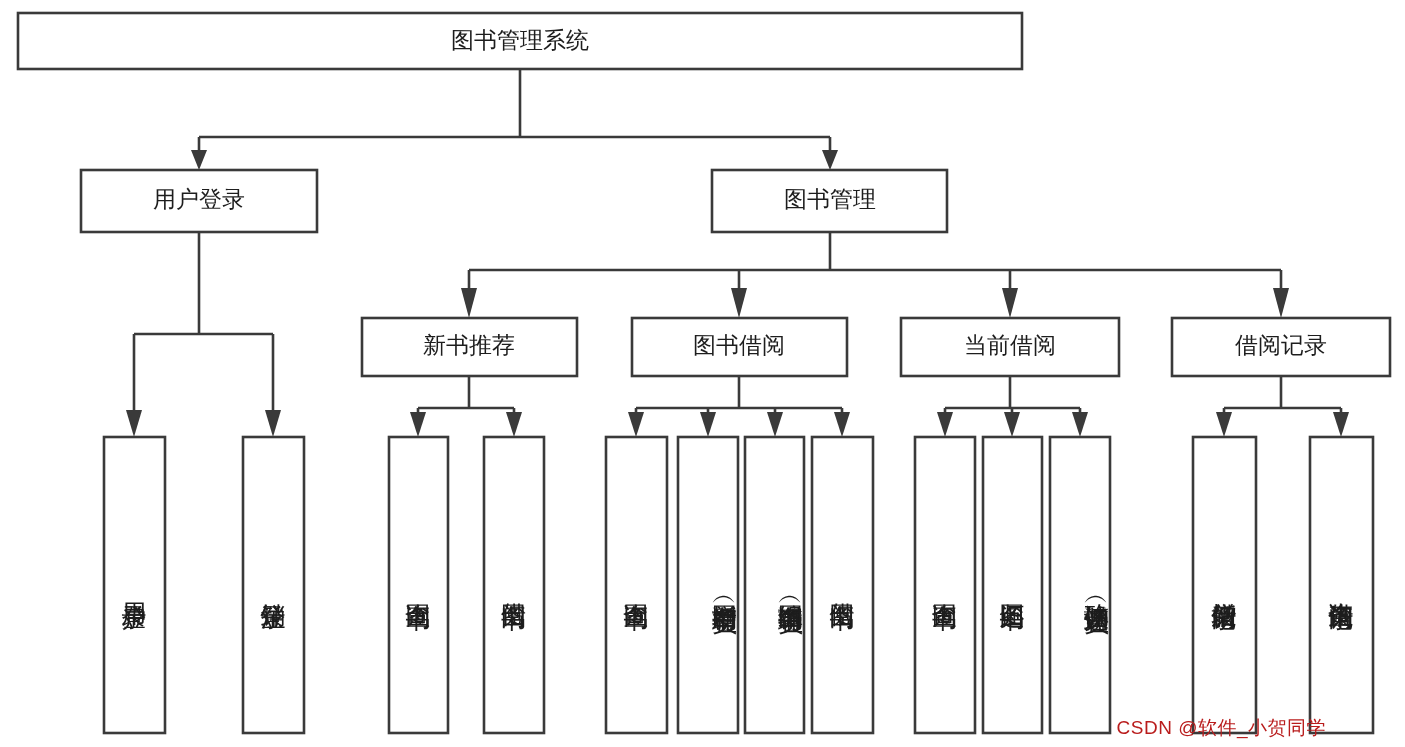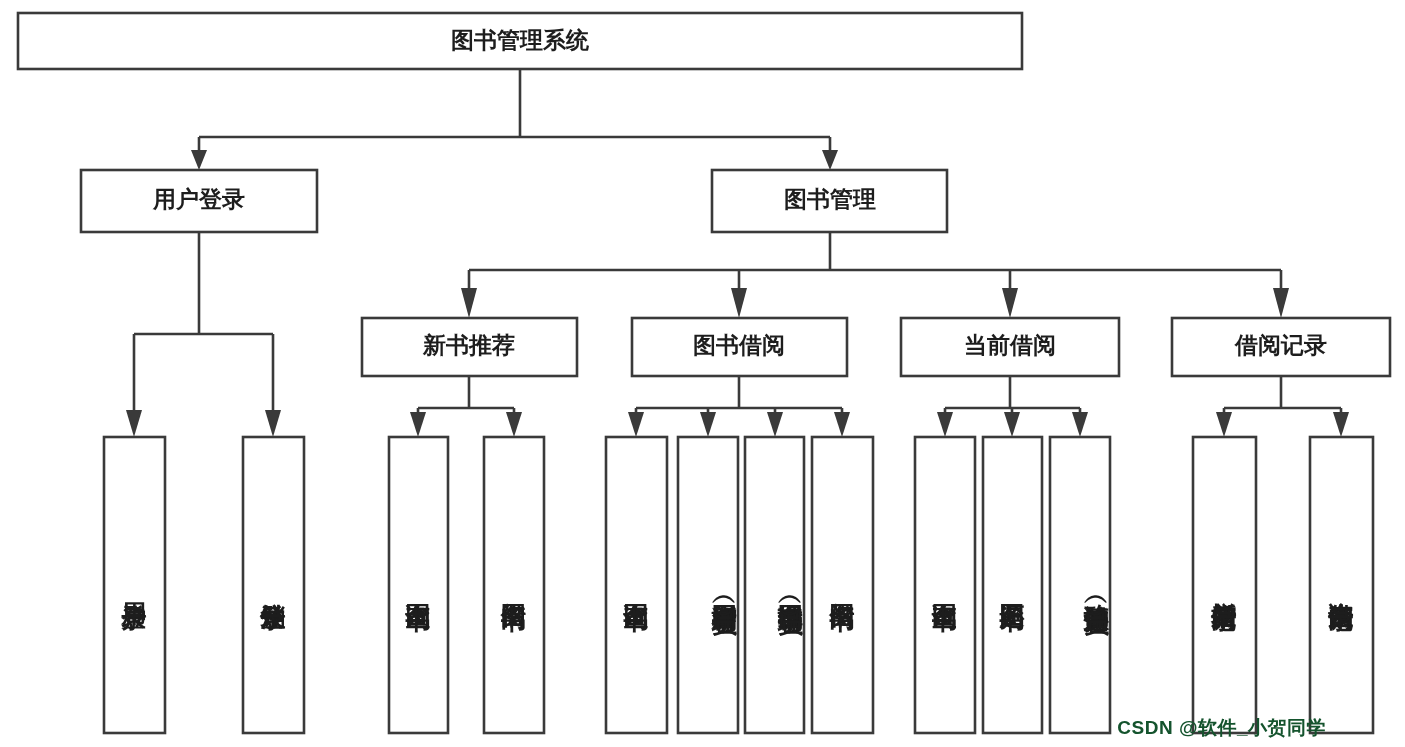--- a/index.html
+++ b/index.html
@@ -10,21 +10,20 @@
   body {
     width: 1405px;
     height: 747px;
     font-family: "Liberation Sans", "DejaVu Sans", sans-serif;
     overflow: hidden;
   }
   #diagram-root {
     position: relative;
     width: 1334px;
     height: 747px;
-    font-weight: bold;
   }
   svg.tree-canvas {
     position: absolute;
     top: 0;
     left: 0;
     width: 1405px;
     height: 747px;
   }
   .node-box {
     fill: #ffffff;
@@ -62,21 +61,21 @@
     justify-content: center;
     white-space: nowrap;
     pointer-events: none;
   }
   .watermark {
     position: absolute;
     right: 8px;
     bottom: 6px;
     font-family: "Liberation Sans", "DejaVu Sans", sans-serif;
     font-size: 19px;
-    color: #14532d;
+    color: #b91c1c;
     letter-spacing: 0.5px;
     white-space: nowrap;
   }
 </style>
 </head>
 <body>
 
 <div id="diagram-root">
 
   <svg class="tree-canvas" viewBox="0 0 1405 747">

